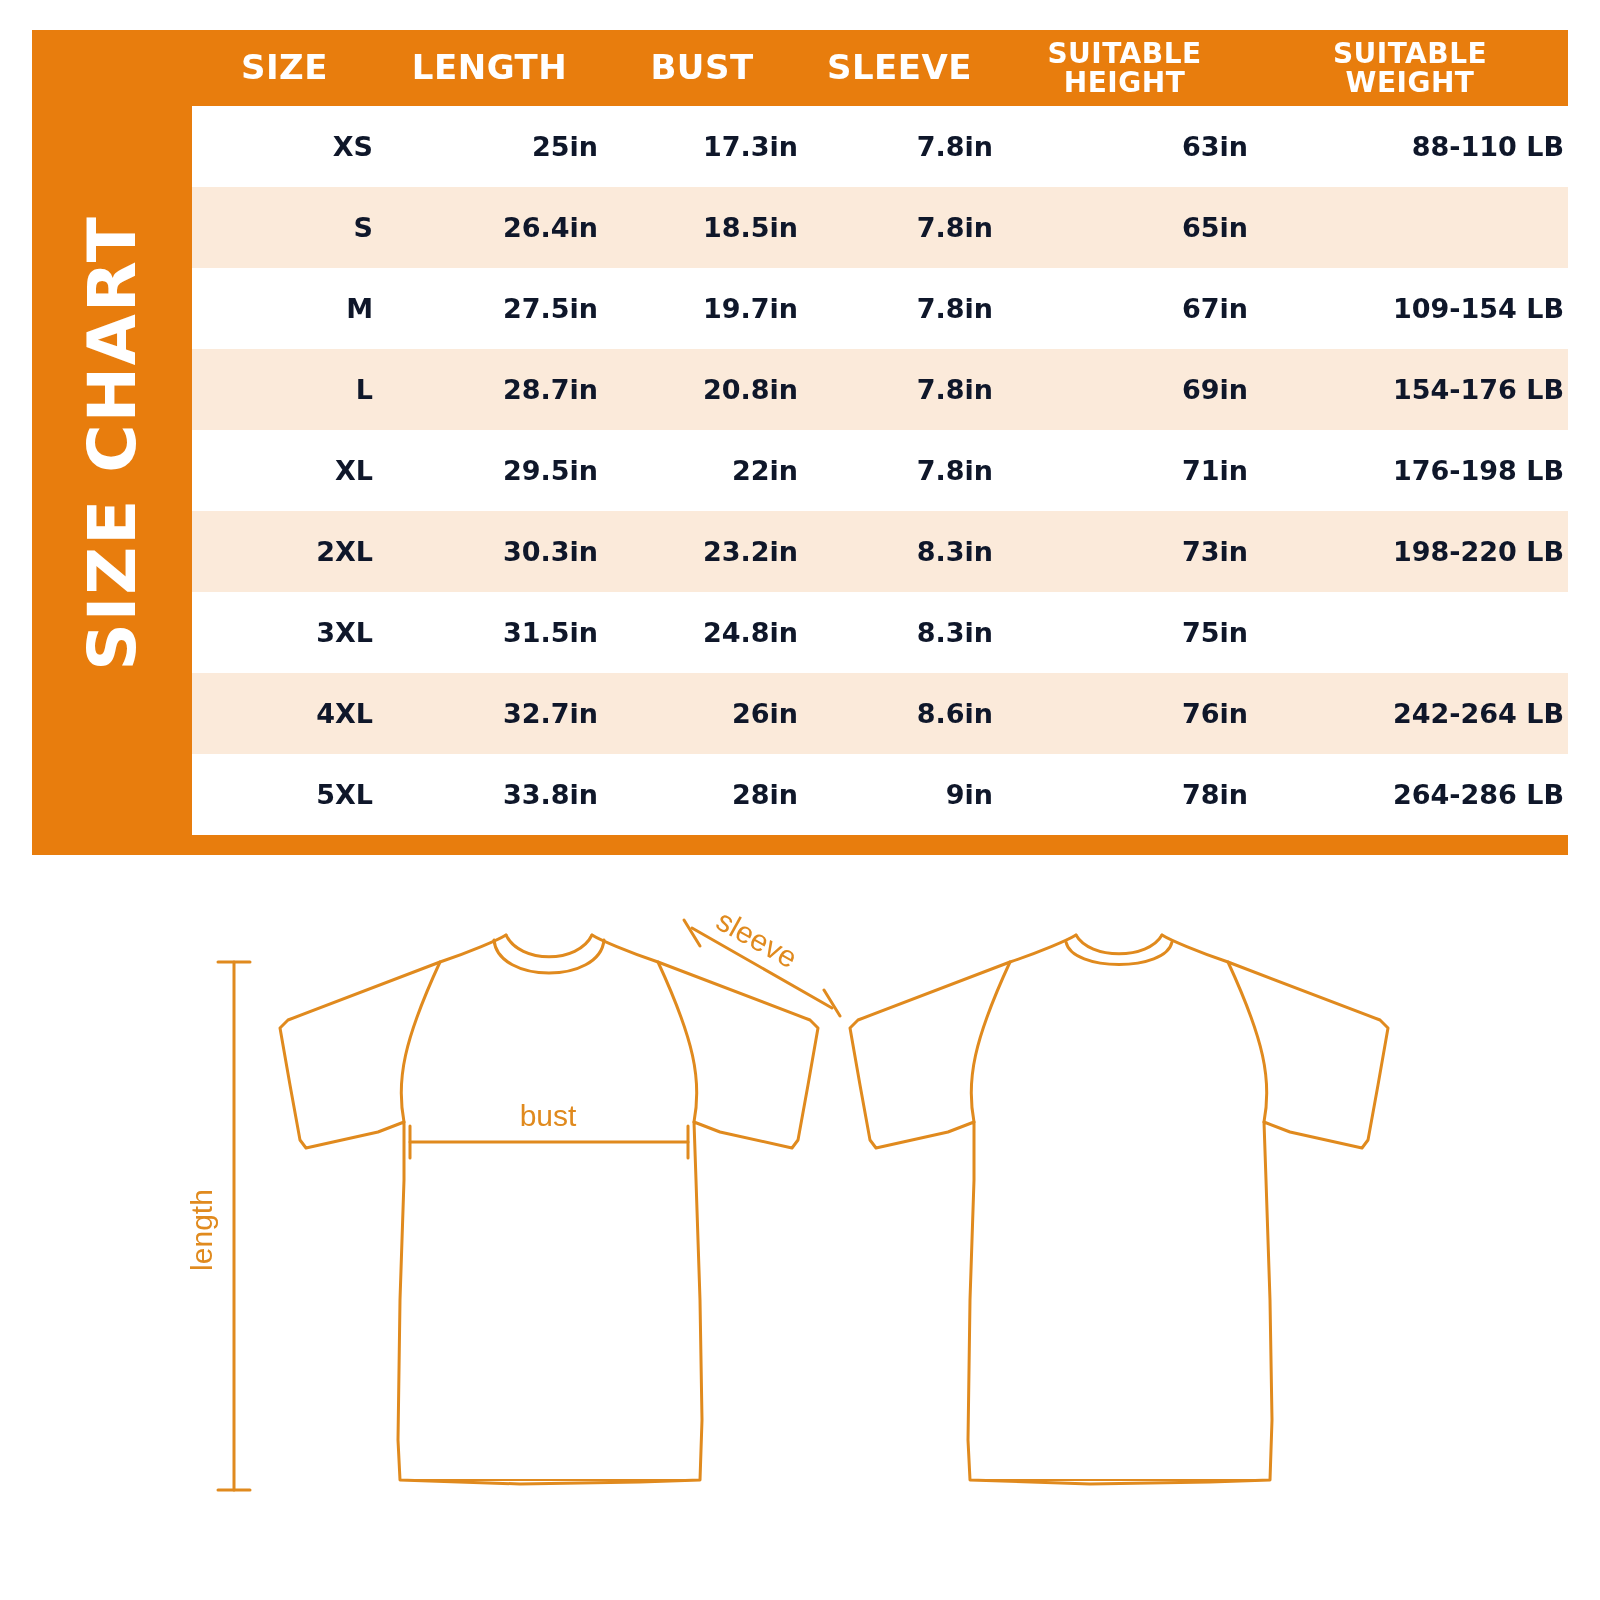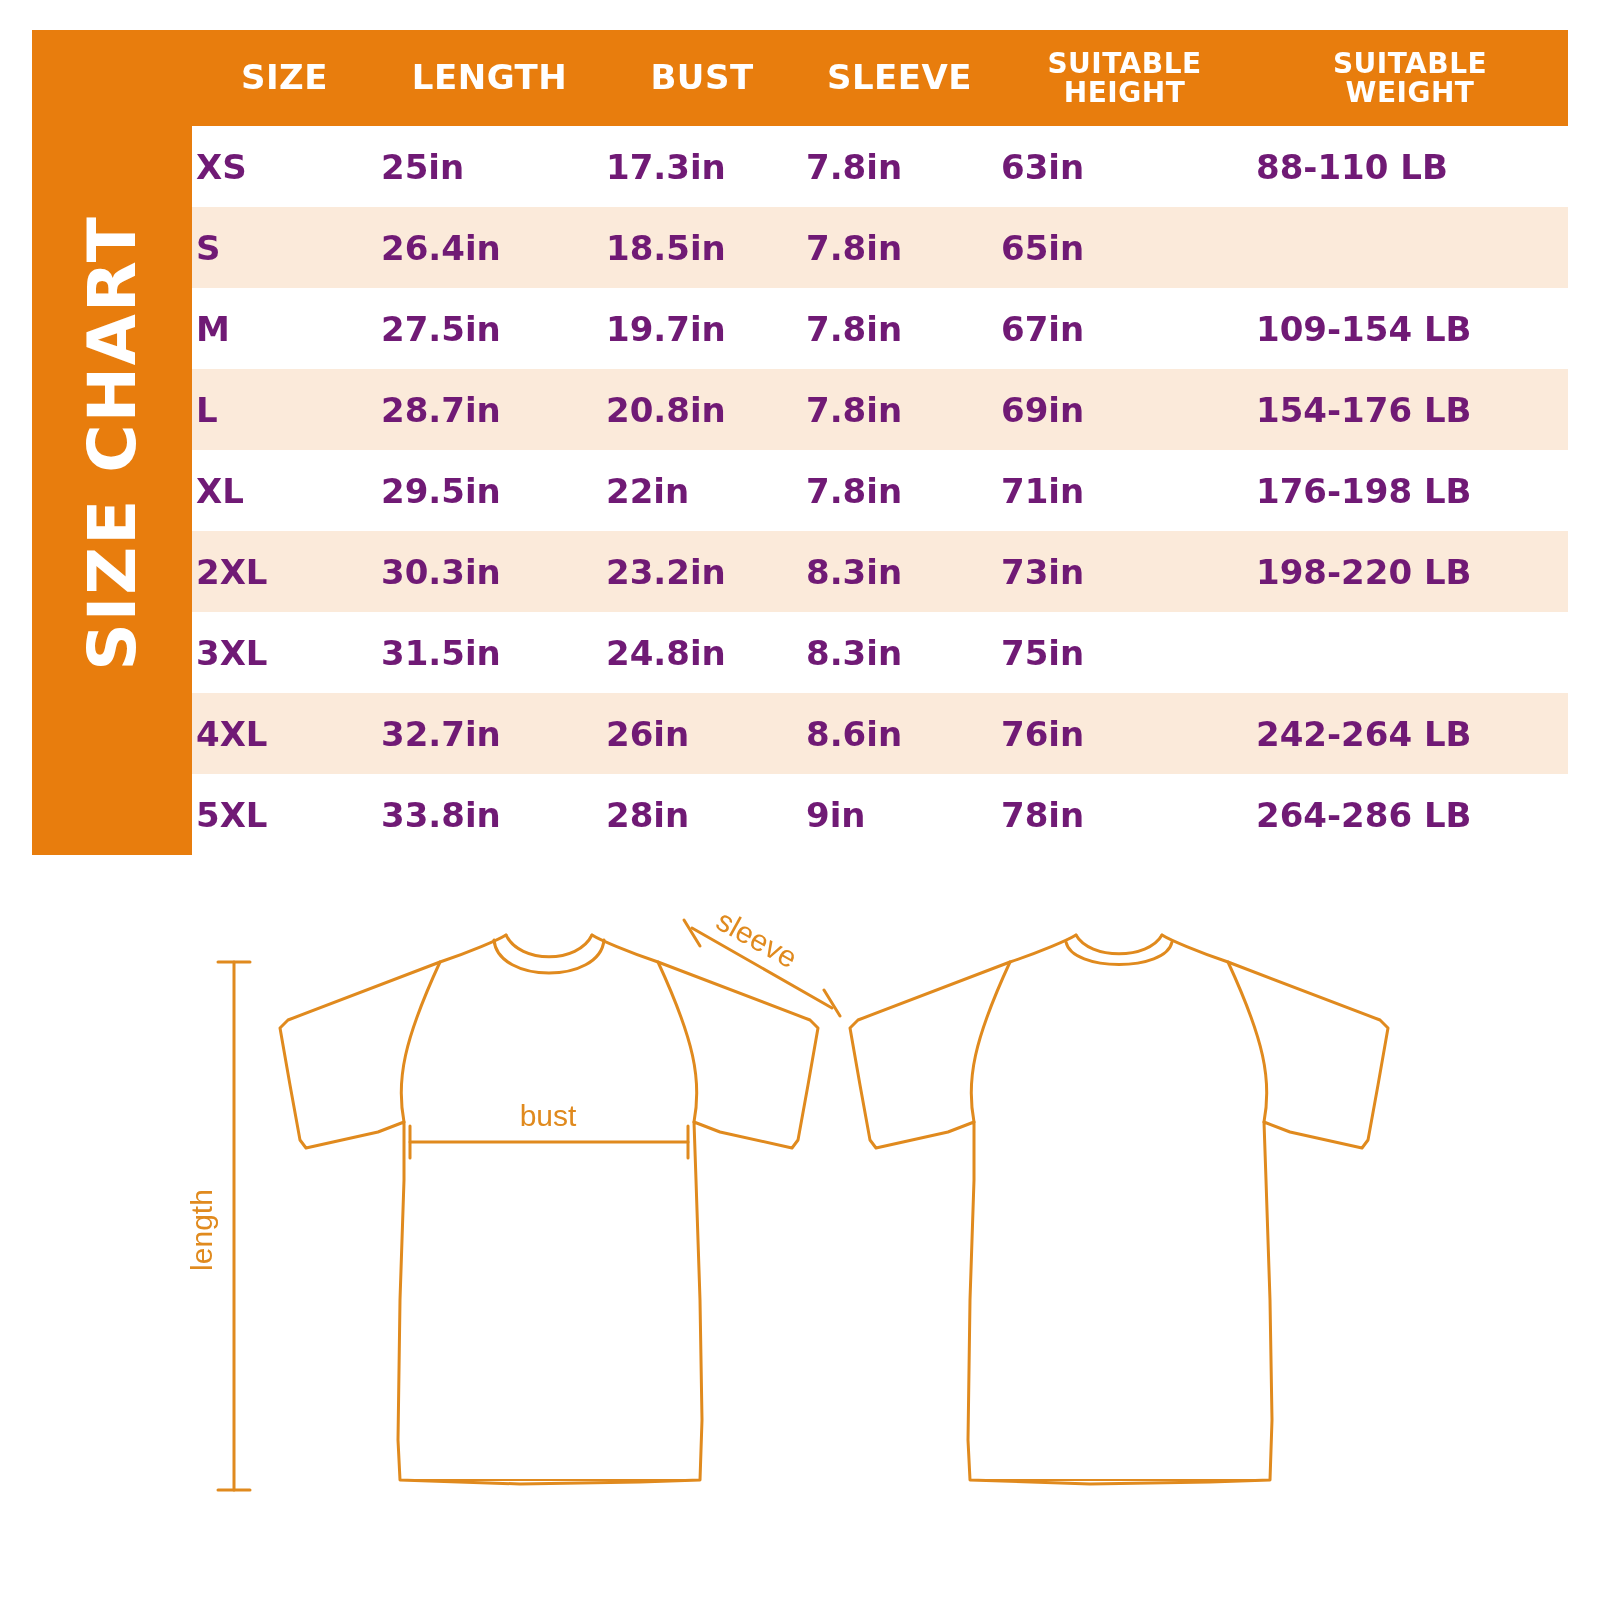--- a/index.html
+++ b/index.html
@@ -47,21 +47,21 @@
     font-weight: bold;
     letter-spacing: 2px;
     font-family: "DejaVu Sans", sans-serif;
   }
   .table-area {
     flex: 1 1 auto;
     display: flex;
     flex-direction: column;
   }
   .head-row {
-    height: 96px;
+    height: 76px;
     display: flex;
     flex-direction: row;
     align-items: center;
     background: #E87D0D;
   }
   .head-cell {
     color: #ffffff;
     font-size: 34px;
     font-weight: bold;
     text-align: center;
@@ -76,24 +76,24 @@
   }
   .data-row {
     height: 81px;
     display: flex;
     flex-direction: row;
     align-items: center;
   }
   .data-row.odd { background: #FFFFFF; }
   .data-row.even { background: #FBEADA; }
   .cell {
-    color: #701a75;
-    font-size: 34px;
+    color: #0f172a;
+    font-size: 27px;
     font-weight: bold;
-    text-align: left;
+    text-align: right;
     font-family: "DejaVu Sans", sans-serif;
     padding: 0 4px;
     box-sizing: border-box;
   }
   
   .c0 { width: 185px; flex: 0 0 185px; }
   .c1 { width: 225px; flex: 0 0 225px; }
   .c2 { width: 200px; flex: 0 0 200px; }
   .c3 { width: 195px; flex: 0 0 195px; }
   .c4 { width: 255px; flex: 0 0 255px; }

